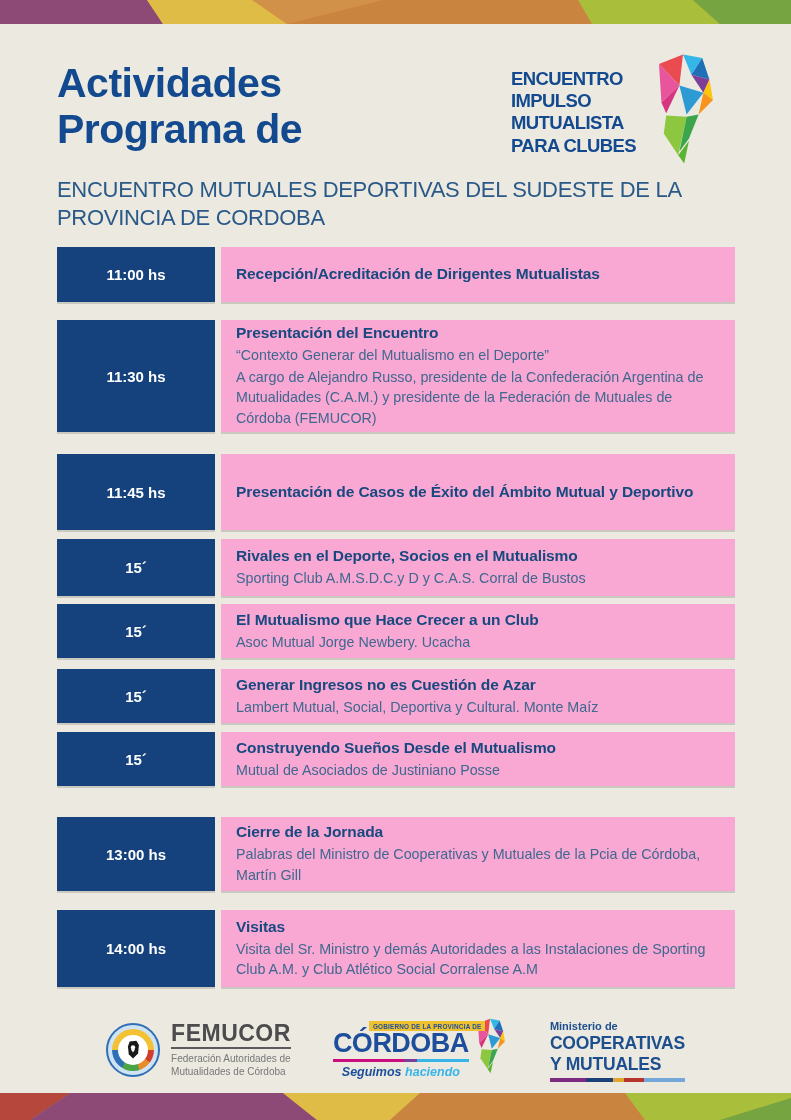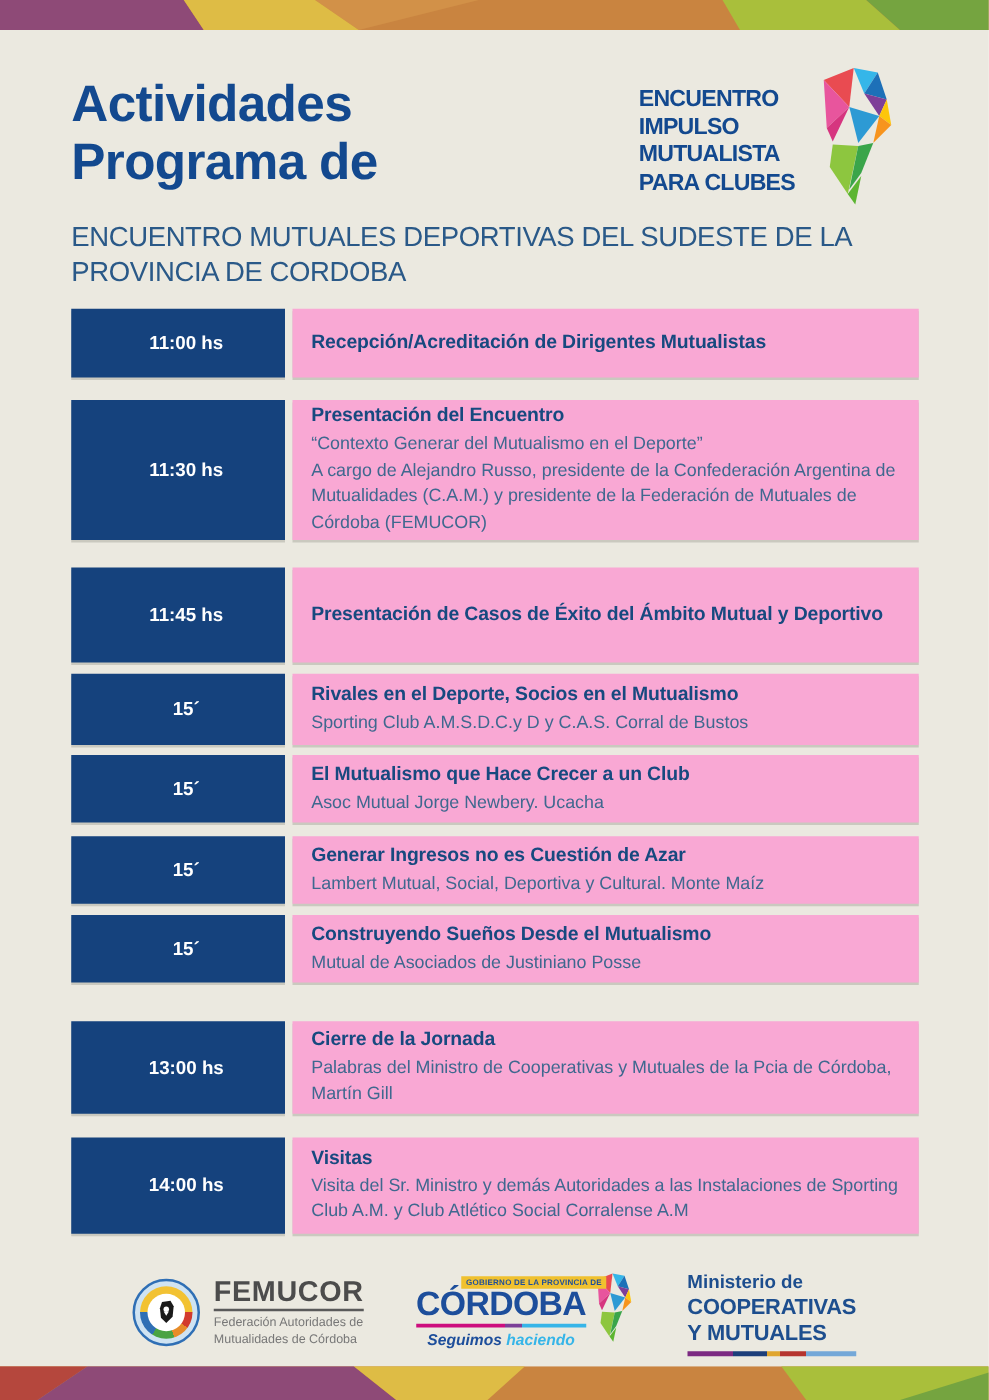--- a/index.html
+++ b/index.html
@@ -48,21 +48,20 @@
   .r5{height:54px;margin-bottom:9px;}
   .r6{height:54px;margin-bottom:31px;}
   .r7{height:74px;margin-bottom:19px;}
   .r8{height:77px;}
   .time-cell{
     width:158px;flex:0 0 158px;margin-right:6px;
     background:var(--navy_cell,#15427d);
     color:#fff;font-weight:bold;font-size:15px;
     display:flex;align-items:center;justify-content:center;
     box-shadow:0 2px 0 rgba(120,118,108,0.28);
-    padding-left:13px;
   }
   .content-cell{
     flex:1;background:#f9a8d4;
     display:flex;flex-direction:column;justify-content:center;
     padding:6px 16px 6px 15px;
     box-shadow:0 2px 0 rgba(120,118,108,0.28);
   }
   .row-title{
     font-size:15.5px;font-weight:bold;color:var(--heading,#17497f);
     line-height:1.35;letter-spacing:-0.1px;
@@ -107,21 +106,21 @@
     font-size:6.4px;font-weight:bold;letter-spacing:0.2px;
     padding:1.5px 4px;white-space:nowrap;
   }
   .gob-name{font-size:27px;font-weight:bold;color:#1d4e9b;letter-spacing:-0.5px;line-height:1;}
   .gob-line{height:3px;margin-top:2px;background:linear-gradient(90deg,#cd0d7e 0 52%,#7c3f98 52% 62%,#36b5e8 62% 100%);}
   .gob-slogan{margin-top:3px;text-align:center;font-style:italic;font-weight:bold;font-size:12.5px;}
   .gob-slogan .s1{color:#1d4e9b;} .gob-slogan .s2{color:#36b5e8;}
   .gob-map{margin-top:-4px;}
 
   .ministerio{padding-top:2px;}
-  .min-l1{font-size:15px;font-weight:bold;color:#1d4e8e;line-height:1.2;}
+  .min-l1{font-size:11px;font-weight:bold;color:#1d4e8e;line-height:1.2;}
   .min-l2{font-size:17.5px;font-weight:bold;color:#1d4e8e;line-height:1.18;letter-spacing:-0.2px;}
   .min-line{height:4px;margin-top:4px;background:linear-gradient(90deg,#7c2a82 0 27%,#1d3f7a 27% 47%,#e0a62e 47% 55%,#b5342e 55% 70%,#74a8d8 70% 100%);}
 </style>
 </head>
 <body>
 
 <div class="poster">
 
   <svg class="band band-top" width="791" height="24" viewBox="0 0 791 24">
     <rect class="bo" x="0" y="0" width="791" height="24"></rect>

